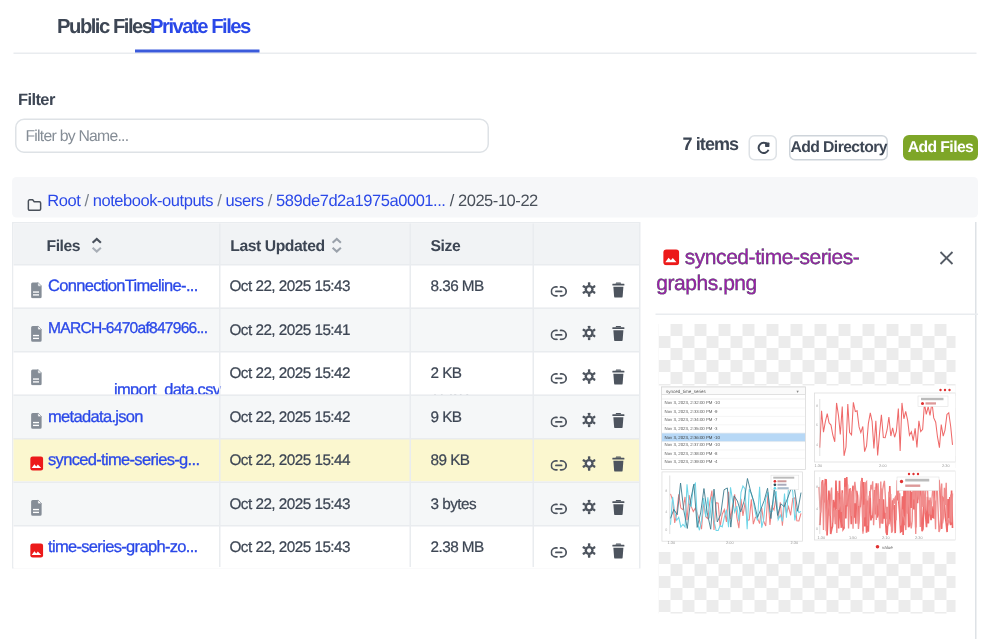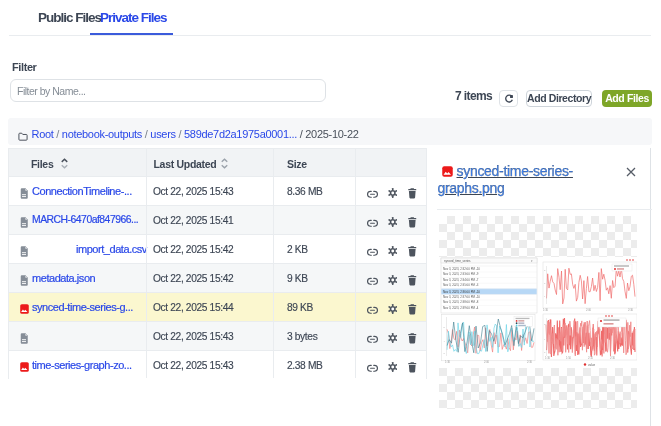--- a/index.html
+++ b/index.html
@@ -105,21 +105,21 @@
         <rect x="0.5" y="2.2" width="16" height="2.5" rx="0.5"></rect>
         <path d="M1.8 6.2 h13.4 l-1 13 a1.7 1.7 0 0 1-1.7 1.6 H4.5 a1.7 1.7 0 0 1-1.7-1.6 z"></path>
       </svg></div>
   <div class="abs" style="left:9px;top:234px;width:417px;height:29px;background:#fff;border-top:1px solid #e9ecef;"></div>
   <div class="abs" style="left:20px;top:246px;line-height:0;"><svg width="8" height="11" viewBox="0 0 16 22">
         <path d="M1.5 2.5 a2 2 0 0 1 2-2 h7 l5 5 v14 a2 2 0 0 1-2 2 h-10 a2 2 0 0 1-2-2 z" fill="#858d97"></path>
         <path d="M10.5 0.5 l5 5 h-4 a1 1 0 0 1-1-1 z" fill="#fff" stroke="#858d97" stroke-width="0.8"></path>
         <rect x="4" y="12.5" width="8" height="1.8" fill="#fff"></rect>
         <rect x="4" y="16.3" width="8" height="1.8" fill="#fff"></rect>
       </svg></div>
-  <div class="abs blue nm" style="left:32px;top:243px;padding-left:44px;">import_data.csv</div>
+  <div class="abs blue nm" style="left:32px;top:254px;padding-left:44px;">import_data.csv</div>
   <div class="abs cell" style="left:153px;top:243.5px;">Oct 22, 2025 15:42</div>
   <div class="abs cell" style="left:287px;top:243.5px;">2 KB</div>
   <div class="abs" style="left:367px;top:247.5px;line-height:0;"><svg width="11" height="8.5" viewBox="0 0 22 17" fill="none" stroke="#4d545e" stroke-width="2.3" stroke-linecap="round">
         <path d="M8.6 2.6 H7 a5.9 5.9 0 0 0 0 11.8 h1.6"></path>
         <path d="M13.4 2.6 H15 a5.9 5.9 0 0 1 0 11.8 h-1.6"></path>
         <line x1="7.2" y1="8.5" x2="14.8" y2="8.5"></line>
       </svg></div>
   <div class="abs" style="left:387.5px;top:246px;line-height:0;"><svg width="9.5" height="10" viewBox="0 0 20 20" fill="#4d545e">
         <circle cx="10" cy="10" r="6.3"></circle>
         <rect x="8.3" y="-0.3" width="3.4" height="4.4" rx="1" transform="rotate(0 10 10)"></rect>
@@ -261,21 +261,21 @@
   <svg class="abs" width="9" height="11" viewBox="0 0 9 12" style="left:59.5px;top:158px;" fill="none">
       <path d="M1.5 4.2 L4.5 1.4 L7.5 4.2" stroke="#4a515c" stroke-width="1.6"></path>
       <path d="M1.5 7.8 L4.5 10.6 L7.5 7.8" stroke="#a8aeb6" stroke-width="1.5"></path>
     </svg>
   <svg class="abs" width="9" height="11" viewBox="0 0 9 12" style="left:220px;top:158px;" fill="none" stroke="#9aa1aa" stroke-width="1.5">
       <path d="M1.5 4.2 L4.5 1.4 L7.5 4.2"></path>
       <path d="M1.5 7.8 L4.5 10.6 L7.5 7.8"></path>
     </svg>
 
   <div class="abs" style="left:650px;top:148px;width:1px;height:278px;background:#dee2e6;"></div>
-  <div class="abs" style="left:437.5px;top:163px;width:186px;font-size:14px;font-weight:500;color:#3b82f6;line-height:17.3px;letter-spacing:-0.3px;white-space:normal;text-decoration:underline;-webkit-text-stroke:0.25px #3d4654;">
+  <div class="abs" style="left:437.5px;top:163px;width:186px;font-size:14px;font-weight:500;color:#a21caf;line-height:17.3px;letter-spacing:-0.3px;white-space:normal;-webkit-text-stroke:0.25px #3d4654;">
     <span style="display:inline-block;vertical-align:-1px;line-height:0;margin:0 4px 0 4px;"><svg width="11" height="11" viewBox="0 0 22 22">
           <rect x="0.5" y="0.5" width="21" height="21" rx="4" fill="#ec1a1a"></rect>
           <path d="M3 17.5 l4.5-6 3 3.6 2.5-3 5 5.4 z" fill="#fff"></path>
         </svg></span>synced-time-series-graphs.png
   </div>
   <svg class="abs" width="10" height="10" viewBox="0 0 12 12" style="left:626px;top:167px;" stroke="#565c66" stroke-width="1.5">
       <path d="M1.2 1.2 L10.8 10.8 M10.8 1.2 L1.2 10.8"></path>
     </svg>
   <div class="abs" style="left:437px;top:209px;width:215px;height:1px;background:#e9ecef;"></div>
 

